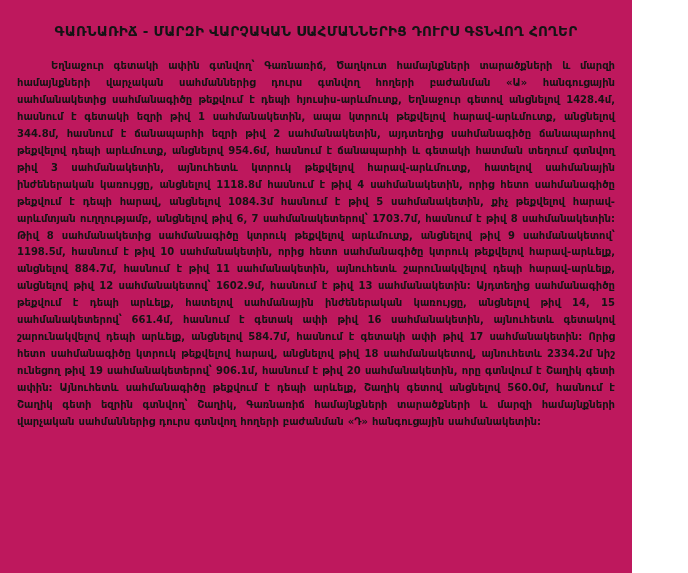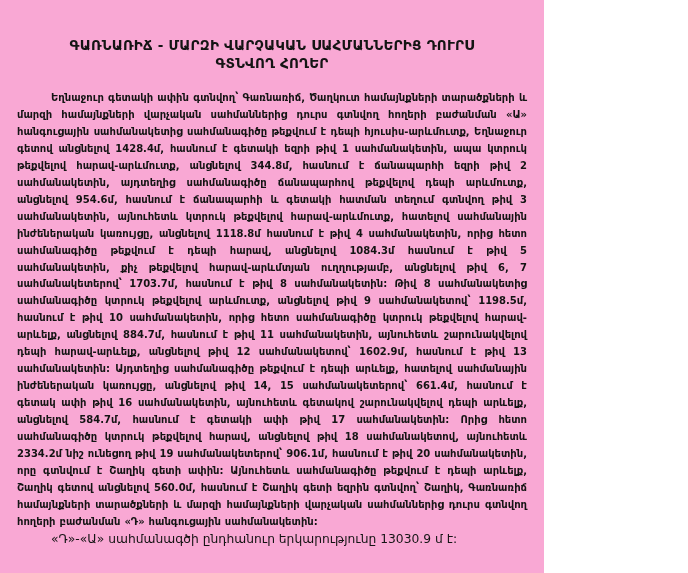--- a/index.html
+++ b/index.html
@@ -1,27 +1,27 @@
 <!DOCTYPE html>
 <html><head>
 <meta charset="utf-8">
 <style>
   html, body {
     margin: 0;
     padding: 0;
   }
   .page {
     position: relative;
-    width: 544px;
+    width: 632px;
     height: 573px;
     box-sizing: border-box;
-    background: #f9a8d4;
+    background: #be185d;
     color: #141414;
     font-family: "DejaVu Sans", sans-serif;
-    padding: 36px 17px 10px 17px;
+    padding: 22px 17px 10px 17px;
     overflow: hidden;
   }
   .title {
     text-align: center;
     font-weight: bold;
     font-size: 13.6px;
     line-height: 18px;
     letter-spacing: 0.2px;
     margin: 0 28px 18px 28px;
   }
@@ -46,14 +46,13 @@
   }
 </style>
 </head>
 <body>
 
 <div class="page">
   <h1 class="title">
     <span class="line">ԳԱՌՆԱՌԻՃ - ՄԱՐԶԻ ՎԱՐՉԱԿԱՆ ՍԱՀՄԱՆՆԵՐԻՑ ԴՈՒՐՍ ԳՏՆՎՈՂ ՀՈՂԵՐ</span>
   </h1>
   <p class="body-text">Եղնաջուր գետակի ափին գտնվող՝ Գառնառիճ, Ծաղկուտ համայնքների տարածքների և մարզի համայնքների վարչական սահմաններից դուրս գտնվող հողերի բաժանման «Ա» հանգուցային սահմանակետից սահմանագիծը թեքվում է դեպի հյուսիս-արևմուտք, Եղնաջուր գետով անցնելով 1428.4մ, հասնում է գետակի եզրի թիվ 1 սահմանակետին, ապա կտրուկ թեքվելով հարավ-արևմուտք, անցնելով 344.8մ, հասնում է ճանապարհի եզրի թիվ 2 սահմանակետին, այդտեղից սահմանագիծը ճանապարհով թեքվելով դեպի արևմուտք, անցնելով 954.6մ, հասնում է ճանապարհի և գետակի հատման տեղում գտնվող թիվ 3 սահմանակետին, այնուհետև կտրուկ թեքվելով հարավ-արևմուտք, հատելով սահմանային ինժեներական կառույցը, անցնելով 1118.8մ հասնում է թիվ 4 սահմանակետին, որից հետո սահմանագիծը թեքվում է դեպի հարավ, անցնելով 1084.3մ հասնում է թիվ 5 սահմանակետին, քիչ թեքվելով հարավ-արևմտյան ուղղությամբ, անցնելով թիվ 6, 7 սահմանակետերով՝ 1703.7մ, հասնում է թիվ 8 սահմանակետին: Թիվ 8 սահմանակետից սահմանագիծը կտրուկ թեքվելով արևմուտք, անցնելով թիվ 9 սահմանակետով՝ 1198.5մ, հասնում է թիվ 10 սահմանակետին, որից հետո սահմանագիծը կտրուկ թեքվելով հարավ-արևելք, անցնելով 884.7մ, հասնում է թիվ 11 սահմանակետին, այնուհետև շարունակվելով դեպի հարավ-արևելք, անցնելով թիվ 12 սահմանակետով՝ 1602.9մ, հասնում է թիվ 13 սահմանակետին: Այդտեղից սահմանագիծը թեքվում է դեպի արևելք, հատելով սահմանային ինժեներական կառույցը, անցնելով թիվ 14, 15 սահմանակետերով՝ 661.4մ, հասնում է գետակ ափի թիվ 16 սահմանակետին, այնուհետև գետակով շարունակվելով դեպի արևելք, անցնելով 584.7մ, հասնում է գետակի ափի թիվ 17 սահմանակետին: Որից հետո սահմանագիծը կտրուկ թեքվելով հարավ, անցնելով թիվ 18 սահմանակետով, այնուհետև 2334.2մ նիշ ունեցող թիվ 19 սահմանակետերով՝ 906.1մ, հասնում է թիվ 20 սահմանակետին, որը գտնվում է Շաղիկ գետի ափին: Այնուհետև սահմանագիծը թեքվում է դեպի արևելք, Շաղիկ գետով անցնելով 560.0մ, հասնում է Շաղիկ գետի եզրին գտնվող՝ Շաղիկ, Գառնառիճ համայնքների տարածքների և մարզի համայնքների վարչական սահմաններից դուրս գտնվող հողերի բաժանման  «Դ» հանգուցային սահմանակետին:</p>
-  <p class="total-line">«Դ»-«Ա» սահմանագծի ընդհանուր երկարությունը 13030.9 մ է:</p>
 </div>
 
 </body></html>

